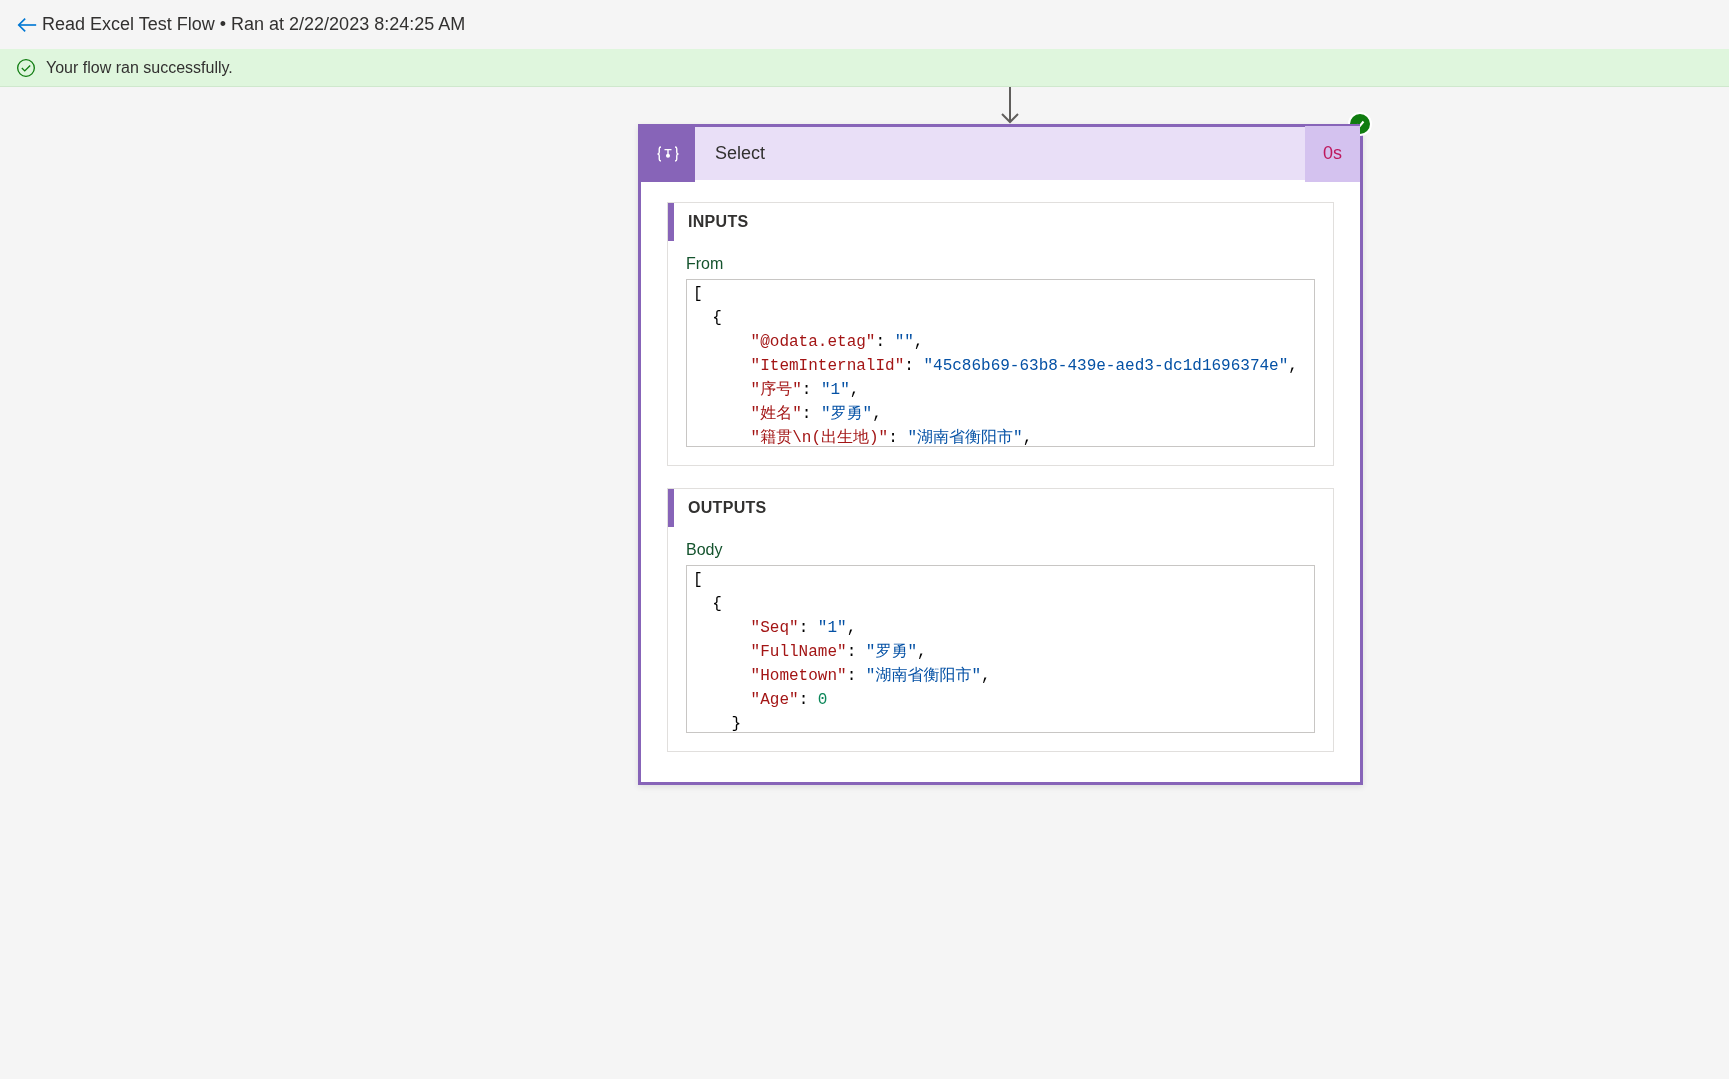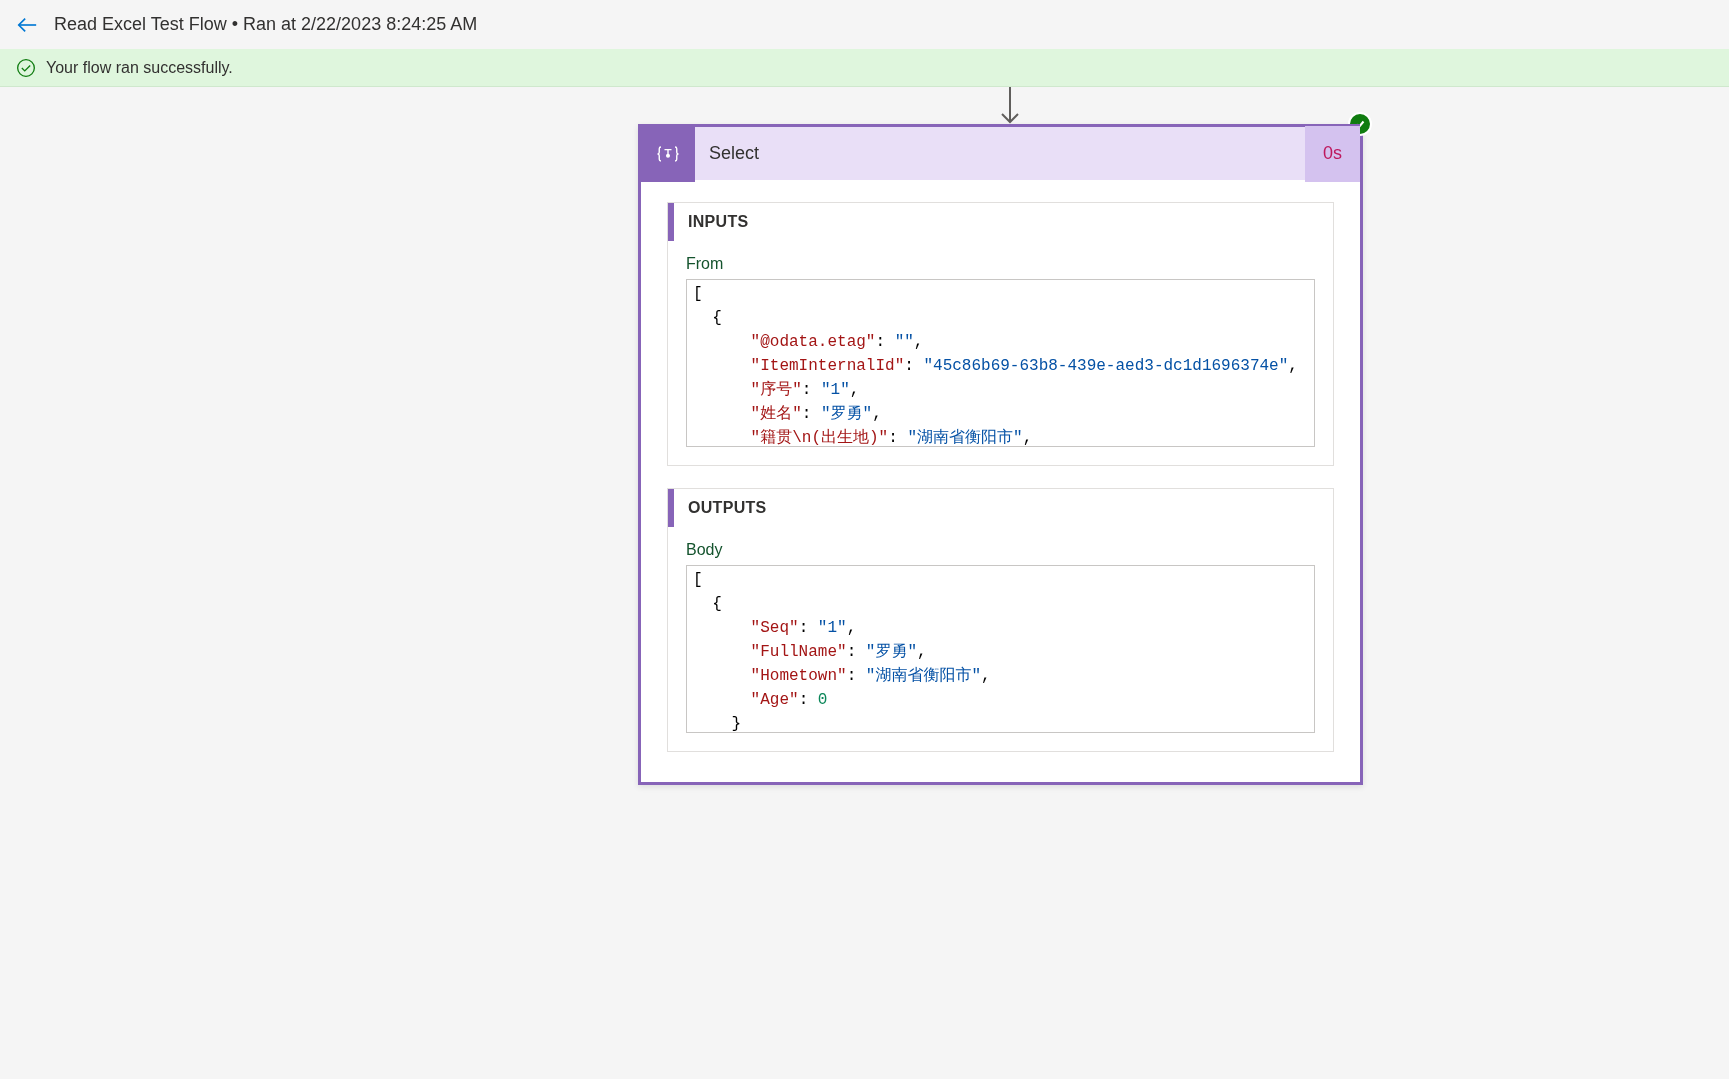--- a/index.html
+++ b/index.html
@@ -9,21 +9,21 @@
     width: 1729px;
     height: 1079px;
     overflow: hidden;
   }
   .header {
     height: 49px;
     background: #f5f5f5;
     display: flex;
     align-items: center;
     padding: 0 16px;
-    gap: 16px;
+    gap: 4px;
   }
   .back-arrow {
     color: #0078d4;
     font-size: 20px;
     cursor: pointer;
     display: flex;
     align-items: center;
   }
   .header-title {
     font-size: 18px;
@@ -97,21 +97,21 @@
     background: #8764b8;
     width: 54px;
     height: 56px;
     display: flex;
     align-items: center;
     justify-content: center;
     color: #fff;
     font-size: 20px;
   }
   .card-title {
-    padding-left: 14px;
+    padding-left: 20px;
     font-size: 18px;
     color: #323130;
     flex: 1;
   }
   .card-duration {
     background: #d4c2ef;
     height: 56px;
     padding: 0 18px;
     display: flex;
     align-items: center;

